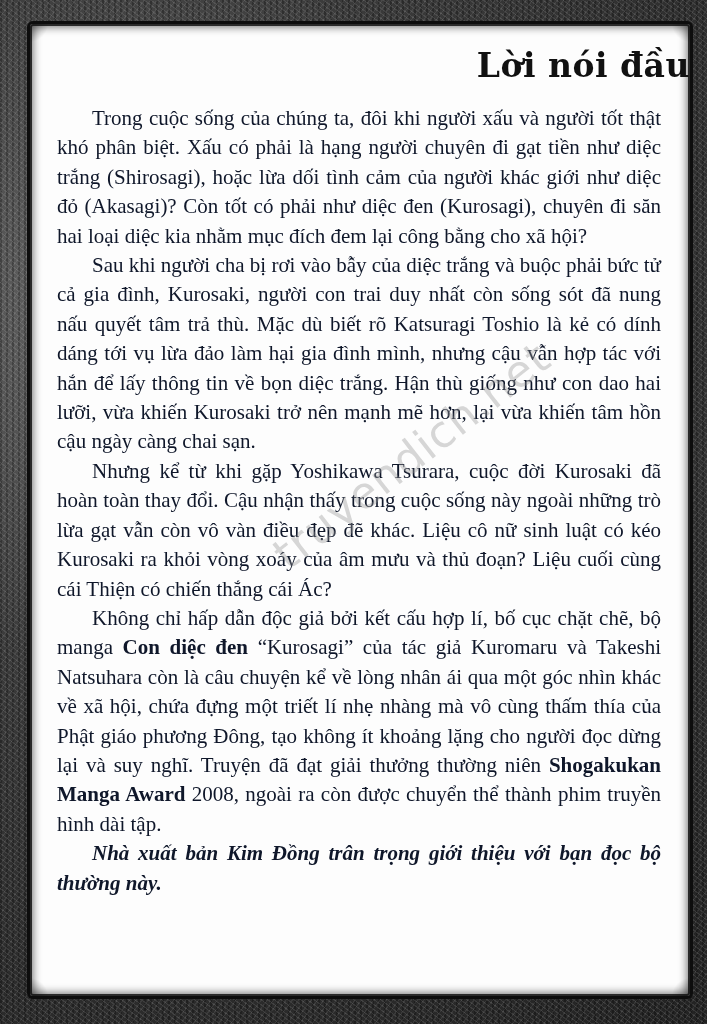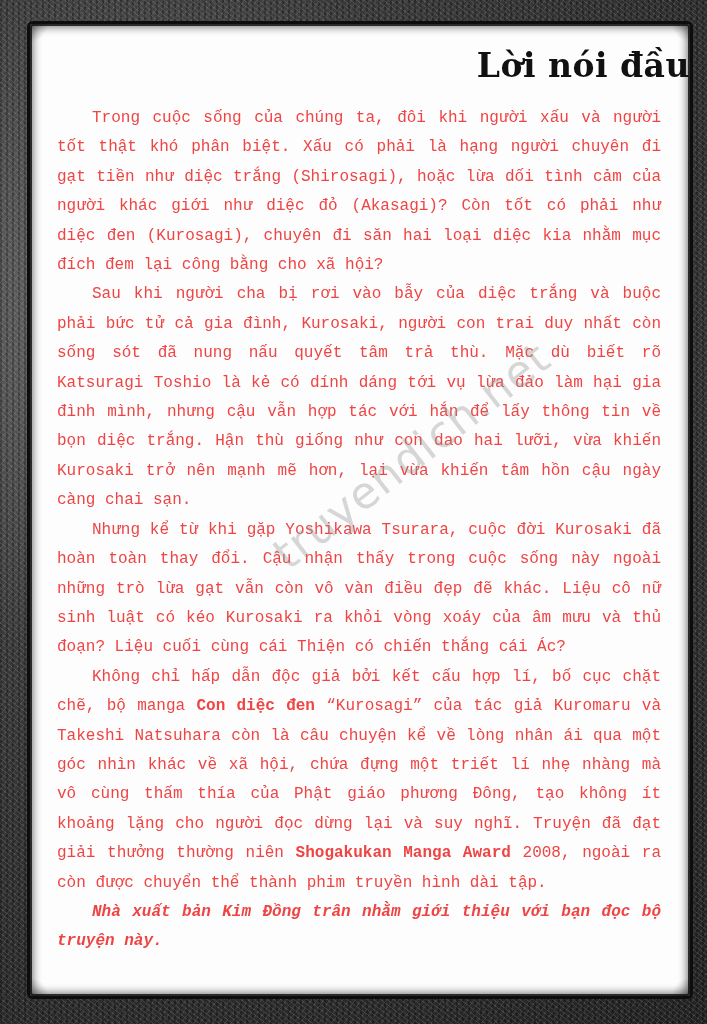--- a/index.html
+++ b/index.html
@@ -60,24 +60,24 @@
     font-size: 33px;
     letter-spacing: 0.5px;
     color: #111;
     margin: 0;
   }
   .body-text {
     position: absolute;
     left: 27px;
     top: 80px;
     width: 604px;
-    font-family: Liberation Mono, monospace;
-    font-size: 16px;
+    font-family: Liberation Serif, serif;
+    font-size: 21px;
     line-height: 29.4px;
-    color: #ef4444;
+    color: #0f172a;
     text-align: justify;
   }
   .body-text p {
     margin: 0;
     text-indent: 35px;
   }
   .body-text b {
     font-weight: bold;
   }
   .closing {
@@ -110,17 +110,17 @@
     <p>
       <span>Trong cuộc sống của chúng ta, đôi khi người xấu và người tốt thật khó phân biệt. Xấu có phải là hạng người chuyên đi gạt tiền như diệc trắng (Shirosagi), hoặc lừa dối tình cảm của người khác giới như diệc đỏ (Akasagi)? Còn tốt có phải như diệc đen (Kurosagi), chuyên đi săn hai loại diệc kia nhằm mục đích đem lại công bằng cho xã hội?</span>
     </p>
     <p>
       <span>Sau khi người cha bị rơi vào bẫy của diệc trắng và buộc phải bức tử cả gia đình, Kurosaki, người con trai duy nhất còn sống sót đã nung nấu quyết tâm trả thù. Mặc dù biết rõ Katsuragi Toshio là kẻ có dính dáng tới vụ lừa đảo làm hại gia đình mình, nhưng cậu vẫn hợp tác với hắn để lấy thông tin về bọn diệc trắng. Hận thù giống như con dao hai lưỡi, vừa khiến Kurosaki trở nên mạnh mẽ hơn, lại vừa khiến tâm hồn cậu ngày càng chai sạn.</span>
     </p>
     <p>
       <span>Nhưng kể từ khi gặp Yoshikawa Tsurara, cuộc đời Kurosaki đã hoàn toàn thay đổi. Cậu nhận thấy trong cuộc sống này ngoài những trò lừa gạt vẫn còn vô vàn điều đẹp đẽ khác. Liệu cô nữ sinh luật có kéo Kurosaki ra khỏi vòng xoáy của âm mưu và thủ đoạn? Liệu cuối cùng cái Thiện có chiến thắng cái Ác?</span>
     </p>
     <p><span>Không chỉ hấp dẫn độc giả bởi kết cấu hợp lí, bố cục chặt chẽ, bộ manga </span><b>Con diệc đen</b><span> “Kurosagi” của tác giả Kuromaru và Takeshi Natsuhara còn là câu chuyện kể về lòng nhân ái qua một góc nhìn khác về xã hội, chứa đựng một triết lí nhẹ nhàng mà vô cùng thấm thía của Phật giáo phương Đông, tạo không ít khoảng lặng cho người đọc dừng lại và suy nghĩ. Truyện đã đạt giải thưởng thường niên </span><b>Shogakukan Manga Award</b><span> 2008, ngoài ra còn được chuyển thể thành phim truyền hình dài tập.</span></p>
-    <p class="closing">Nhà xuất bản Kim Đồng trân nhằm giới thiệu với bạn đọc bộ truyện này.</p>
+    <p class="closing">Nhà xuất bản Kim Đồng trân trọng giới thiệu với bạn đọc bộ thường này.</p>
   </div>
 
   <div class="watermark">truyendich.net</div>
 </div>
 
 </body></html>

